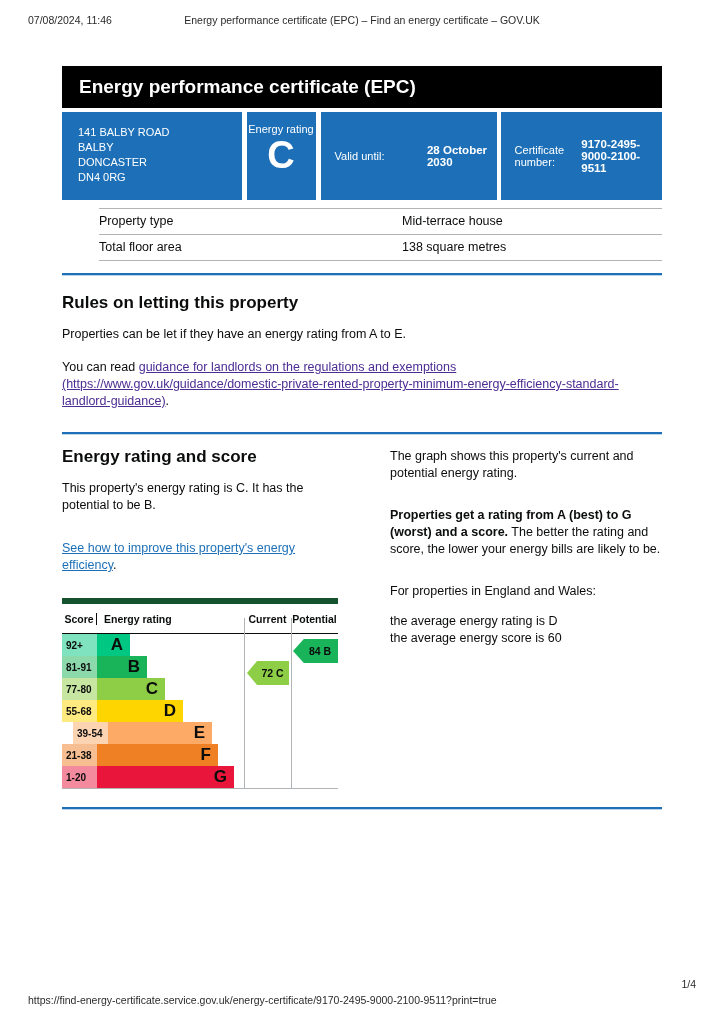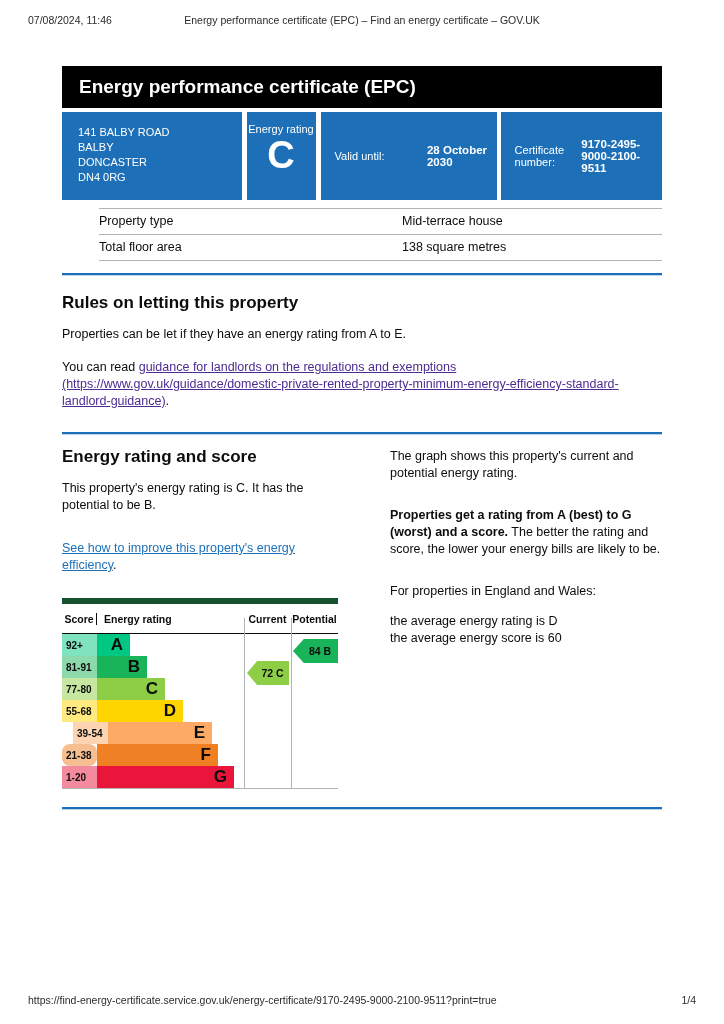--- a/index.html
+++ b/index.html
@@ -11,21 +11,21 @@
     font-family:"Liberation Sans", sans-serif;
     overflow:hidden;
   }
 
   
   .print-header { position:absolute; top:14px; left:0; width:100%; font-size:10.5px; color:#2b2b2b; }
   .ph-date { position:absolute; left:28px; top:0; }
   .ph-title { position:absolute; left:50%; transform:translateX(-50%); top:0; white-space:nowrap; }
   .print-footer { position:absolute; bottom:18px; left:0; width:100%; font-size:10.5px; color:#2b2b2b; }
   .pf-url { position:absolute; left:28px; bottom:0; }
-  .pf-page { position:absolute; right:28px; bottom:0; }
+  .pf-page { position:absolute; right:28px; bottom:16px; }
 
   .content { position:absolute; top:66px; left:62px; width:600px; }
 
   
   .banner { background:#000000; color:#ffffff; height:42px; display:flex; align-items:center; padding-left:17px; font-size:19px; font-weight:bold; }
 
   
   .panel { display:flex; gap:5px; margin-top:4px; height:88px; }
   .panel .box { background:#1d70b8; color:#ffffff; }
   .addr { width:218px; padding:13px 16px; font-size:11px; line-height:15px; }
@@ -175,21 +175,21 @@
                 <div class="epc-bar" style="background: rgb(255, 213, 0); width: 86px;">D</div>
               </div>
             </div>
             <div class="epc-row">
               <div class="epc-score" style="background: rgb(253, 212, 178); margin-left: 11px;">39-54</div>
               <div class="epc-barwrap">
                 <div class="epc-bar" style="background: rgb(252, 170, 101); width: 104px;">E</div>
               </div>
             </div>
             <div class="epc-row">
-              <div class="epc-score" style="background: rgb(247, 191, 145); border-radius: 8px;">21-38</div>
+              <div class="epc-score" style="background: rgb(247, 191, 145);">21-38</div>
               <div class="epc-barwrap">
                 <div class="epc-bar" style="background: rgb(239, 128, 35); width: 121px;">F</div>
               </div>
             </div>
             <div class="epc-row">
               <div class="epc-score" style="background: rgb(244, 138, 157);">1-20</div>
               <div class="epc-barwrap">
                 <div class="epc-bar" style="background: rgb(233, 21, 59); width: 137px;">G</div>
               </div>
             </div>

